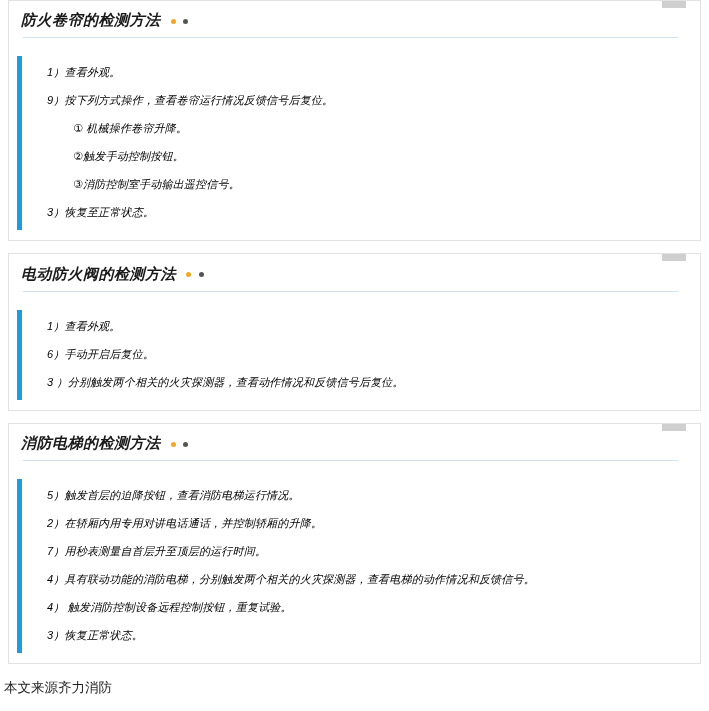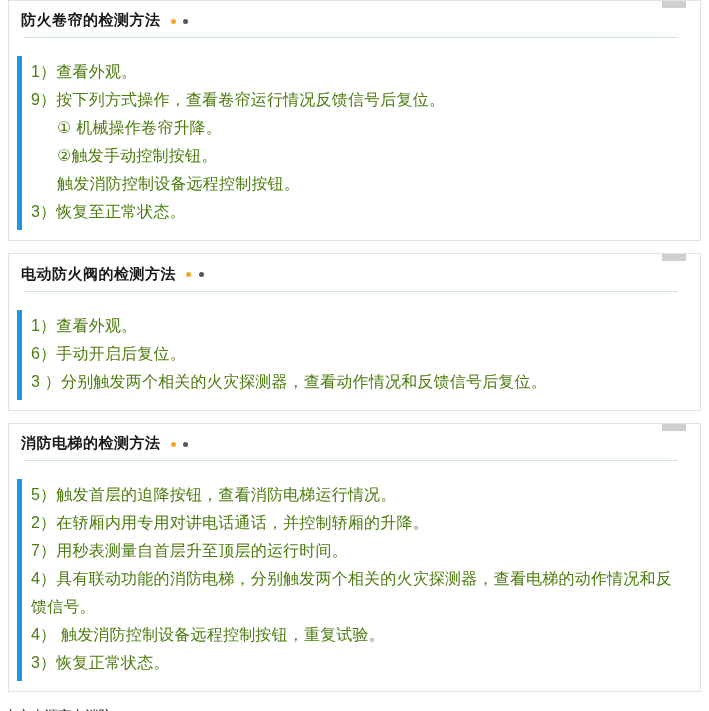--- a/index.html
+++ b/index.html
@@ -20,20 +20,21 @@
     position: relative;
     box-sizing: border-box;
     padding: 0;
   }
   .card {
     position: relative;
     margin: 0 8px 12px 8px;
     border: 1px solid #e2e2e2;
     background: #ffffff;
     box-sizing: border-box;
+    font-style: italic;
   }
   .card-header {
     position: relative;
     padding: 10px 12px 8px 12px;
     box-sizing: border-box;
   }
   .card-title {
     font-size: 15px;
     font-weight: bold;
     color: #1a1a1a;
@@ -77,24 +78,25 @@
   }
   .accent-bar {
     position: absolute;
     left: 8px;
     top: 10px;
     bottom: 10px;
     width: 5px;
     background: #1e9ae0;
   }
   .line {
-    font-size: 16px;
+    font-size: 11px;
     line-height: 28px;
-    color: #4d7c0f;
+    color: #000000;
     letter-spacing: 0.2px;
+    margin-left: 16px;
   }
   .line.indent {
     padding-left: 26px;
   }
   .footer-note {
     margin: 2px 0 0 4px;
     font-size: 13.5px;
     color: #1f1f1f;
     line-height: 24px;
   }
@@ -113,21 +115,21 @@
         <span class="dot dot-dark"></span>
       </span>
       <div class="header-rule"></div>
     </div>
     <div class="card-body">
       <div class="accent-bar"></div>
       <div class="line">1）查看外观。</div>
       <div class="line">9）按下列方式操作，查看卷帘运行情况反馈信号后复位。</div>
       <div class="line indent">① 机械操作卷帘升降。</div>
       <div class="line indent">②触发手动控制按钮。</div>
-      <div class="line indent">触发消防控制设备远程控制按钮。</div>
+      <div class="line indent">③消防控制室手动输出遥控信号。</div>
       <div class="line">3）恢复至正常状态。</div>
     </div>
   </div>
 
   <div class="card">
     <div class="corner-tab"></div>
     <div class="card-header">
       <span class="card-title">电动防火阀的检测方法</span>
       <span class="title-dots">
         <span class="dot dot-orange"></span>

